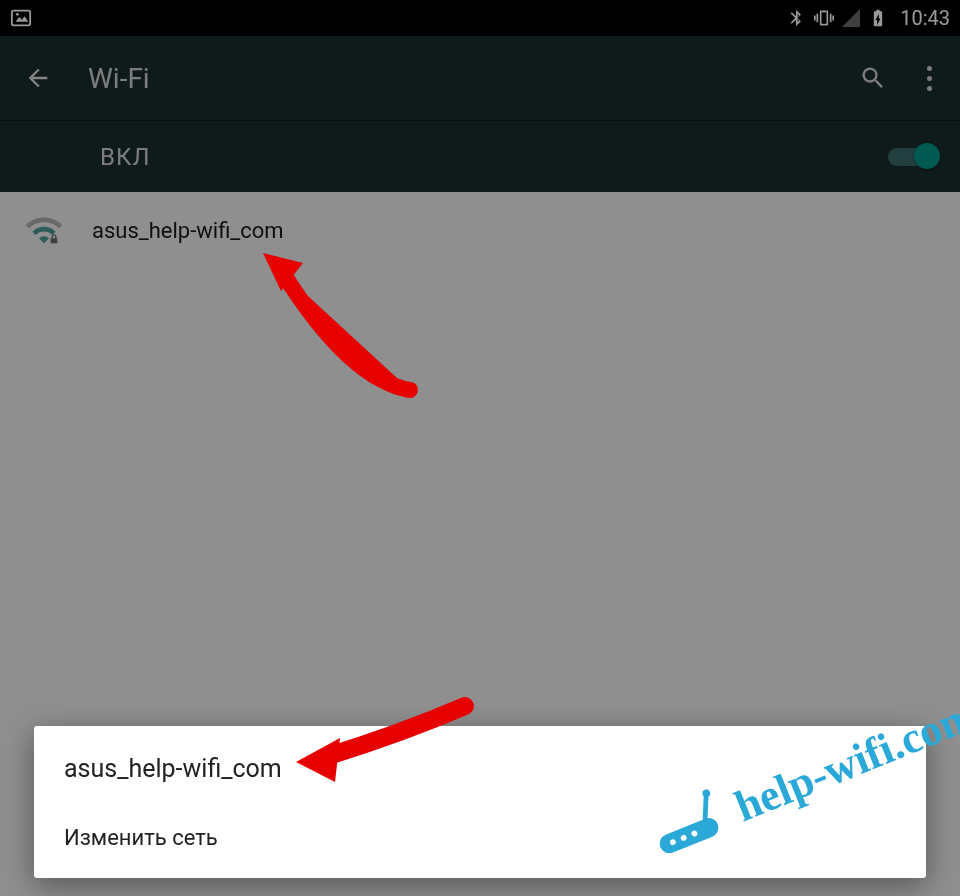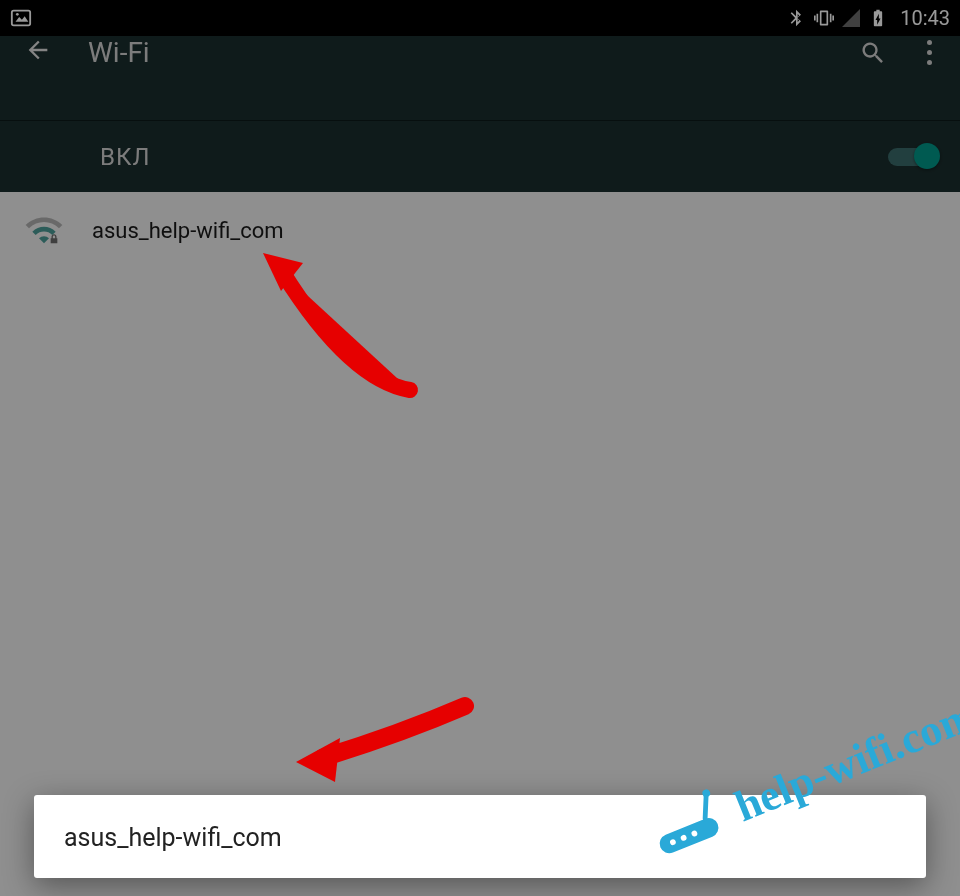--- a/index.html
+++ b/index.html
@@ -32,21 +32,21 @@
     }
     .status-left { display: flex; align-items: center; }
     .status-right { display: flex; align-items: center; gap: 8px; }
     .status-right svg { width: 20px; height: 20px; fill: #fff; }
     .time { font-size: 20px; font-weight: 400; margin-left: 4px; }
     .cell-icon { position: relative; width: 0; height: 0; border-style: solid; border-width: 0 0 18px 18px; border-color: transparent transparent #6b6b6b transparent; display:inline-block;}
     .header {
       background: #1a2d2d;
       height: 84px;
       display: flex;
-      align-items: flex-start;
+      align-items: center;
       padding: 0 24px;
       color: #dcdcdc;
       position: relative;
       z-index: 1;
     }
     .back-arrow { width: 28px; height: 28px; fill: #dcdcdc; }
     .header-title { font-size: 28px; margin-left: 36px; flex: 1; color: #cfcfcf; }
     .header-actions { display: flex; align-items: center; gap: 36px; }
     .header-actions svg { width: 28px; height: 28px; fill: #cfcfcf; }
     .more-dots { display: flex; flex-direction: column; gap: 5px; padding: 4px; }
@@ -187,20 +187,21 @@
     <div class="network-info">
       <div class="network-name">asus_help-wifi_com</div>
     </div>
   </div>
 </div>
 
 <div class="scrim"></div>
 
 <div class="dialog">
   <div class="dialog-title">asus_help-wifi_com</div>
+  <div class="dialog-item">Изменить сеть</div>
 </div>
 
 <div class="arrow" style="left:255px; top:245px;">
   <svg width="180" height="160">
     <defs>
       <linearGradient id="g1">
           <stop offset="0" stop-color="#e60000"></stop>
         </linearGradient>
     </defs>
     <path d="M 155 145 Q 95 135 28 28" stroke="#e60000" stroke-width="16" fill="none" stroke-linecap="round"></path>

